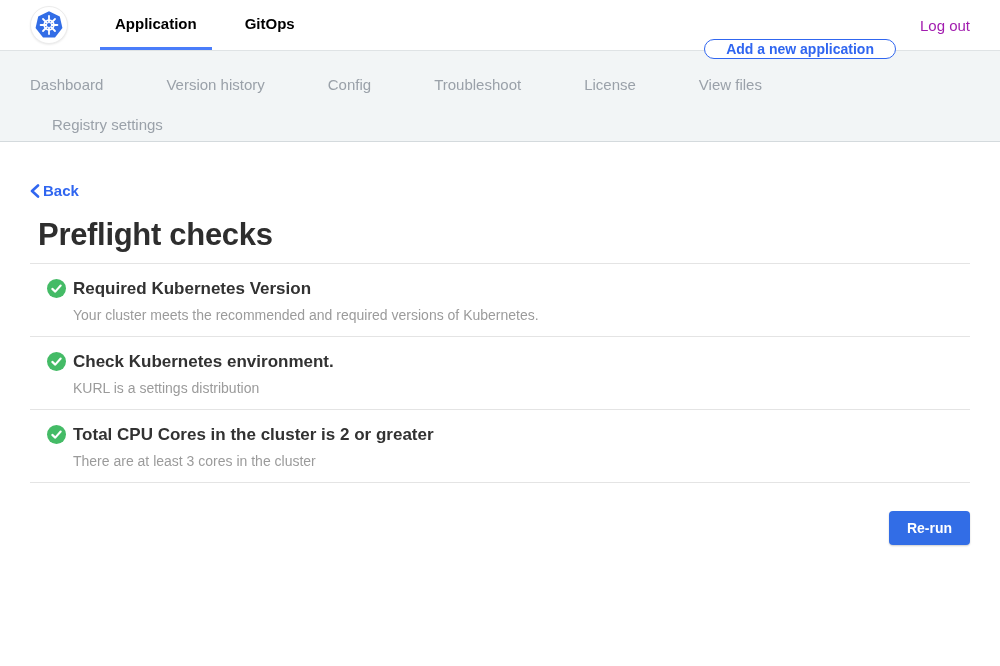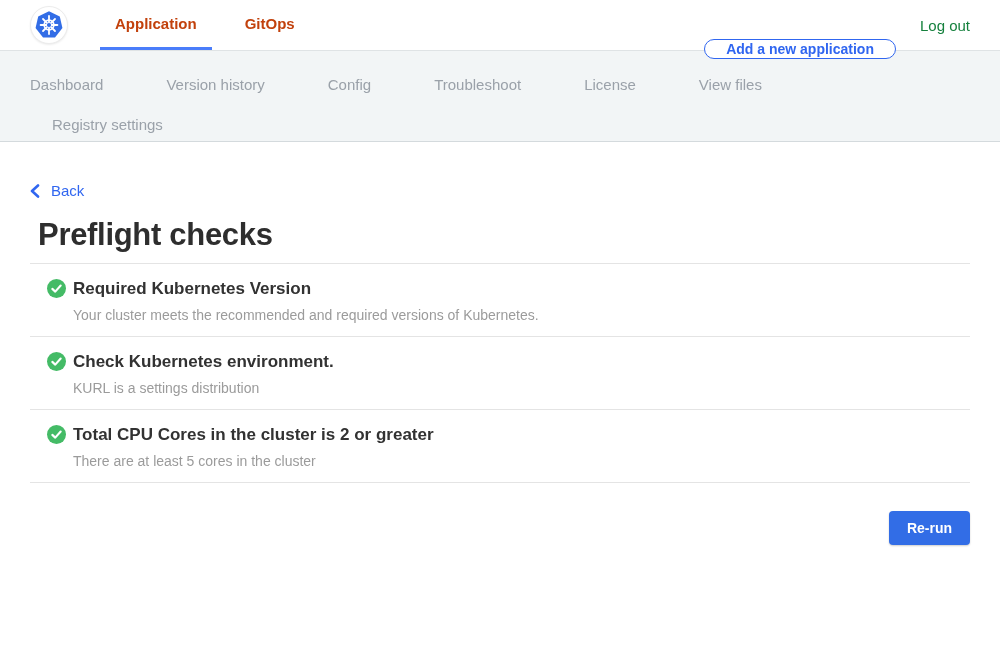--- a/index.html
+++ b/index.html
@@ -29,40 +29,40 @@
     margin-right: 32px;
     flex: none;
   }
   .tabs { display: flex; align-self: stretch; }
   .tab {
     display: flex; align-items: center;
     padding: 0 15px;
     margin-right: 18px;
     font-size: 15px;
     font-weight: 700;
-    color: #c2410c;
+    color: #000000;
     border-bottom: 3px solid transparent;
     cursor: pointer;
   }
   .tab.active { border-bottom-color: #4a7dfa; }
   .top-right { margin-left: auto; display: flex; align-items: center; }
   .add-btn {
     background: #ffffff;
     border: 1px solid #3066f0;
     color: #3066f0;
     font-family: inherit;
     font-size: 14px;
     font-weight: 700;
     border-radius: 18px;
     padding: 1px 21px;
     margin-right: 24px;
     cursor: pointer;
     margin-top: 47px;
   }
-  .logout { font-size: 15px; color: #15803d; cursor: pointer; }
+  .logout { font-size: 15px; color: #a21caf; cursor: pointer; }
 
   
   .subnav {
     background: #f2f5f6;
     border-bottom: 1px solid #d4dadd;
     padding: 10px 30px 8px;
   }
   .subnav-row { display: flex; align-items: flex-end; height: 32px; }
   .subnav-row.row2 { padding-left: 22px; margin-top: 8px; }
   .subnav-item {
@@ -72,24 +72,24 @@
     cursor: pointer;
     white-space: nowrap;
   }
 
   
   main { padding: 0 30px; }
   .back-link {
     margin-top: 40px;
     display: inline-flex;
     align-items: center;
-    gap: 11px;
+    gap: 3px;
     color: #3066f0;
     font-size: 15px;
-    font-weight: 400;
+    font-weight: 700;
     cursor: pointer;
   }
   h1.page-title {
     margin: 15px 8px 10px;
     font-size: 31px;
     font-weight: 700;
     letter-spacing: -0.3px;
     color: #2e2e2e;
   }
   .page-desc {
@@ -227,21 +227,21 @@
         </div>
       </div>
 
       <div class="check-row">
         <svg class="check-icon" viewBox="0 0 20 20" aria-hidden="true">
           <circle cx="10" cy="10" r="10" fill="#44bb66"></circle>
           <polyline points="5.6,10.4 8.7,13.3 14.4,6.9" fill="none" stroke="#ffffff" stroke-width="2.2" stroke-linecap="round" stroke-linejoin="round"></polyline>
         </svg>
         <div>
           <div class="check-title">Total CPU Cores in the cluster is 2 or greater</div>
-          <div class="check-desc">There are at least 5 cores in the cluster</div>
+          <div class="check-desc">There are at least 3 cores in the cluster</div>
         </div>
       </div>
     </div>
 
   <div class="footer-actions">
     <button class="rerun-btn">Re-run</button>
   </div>
 </main>
 
 </body></html>

